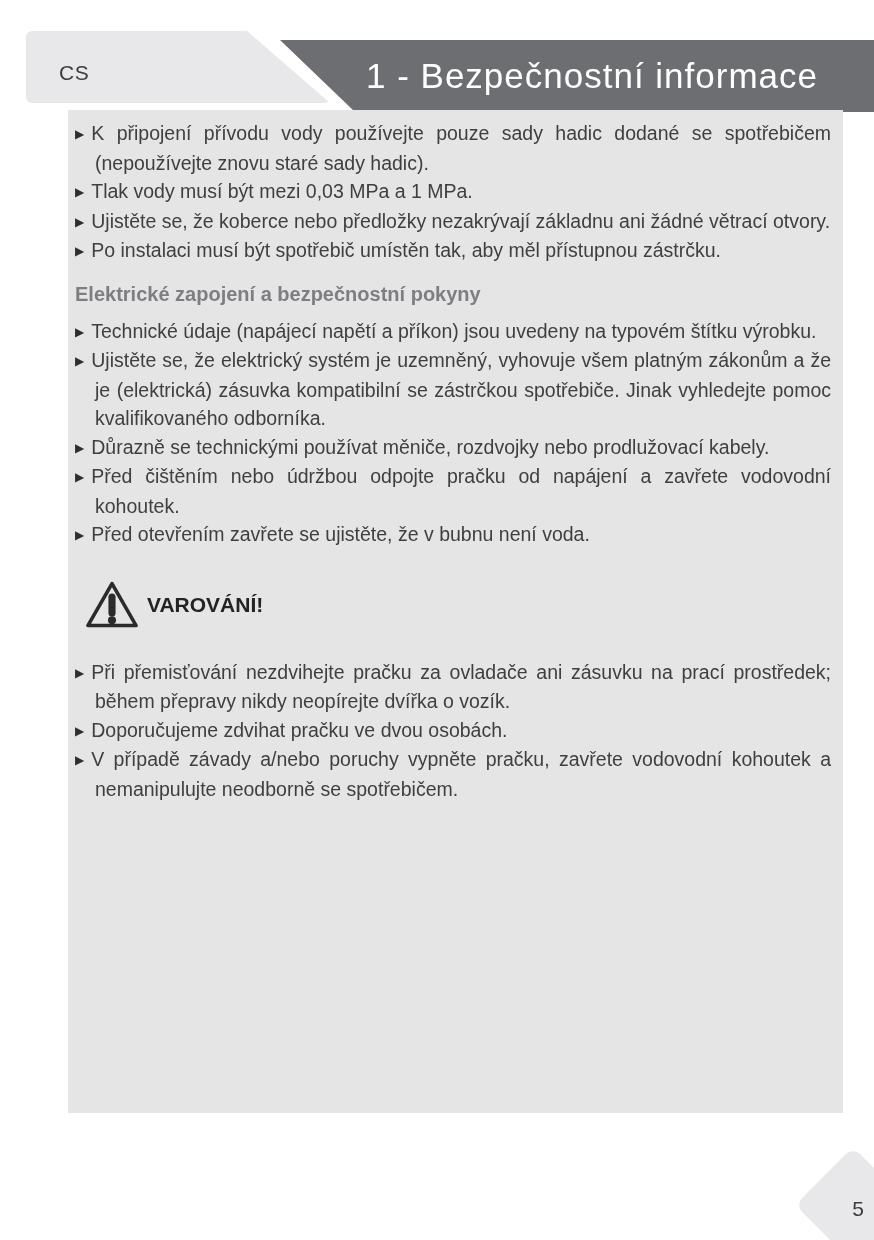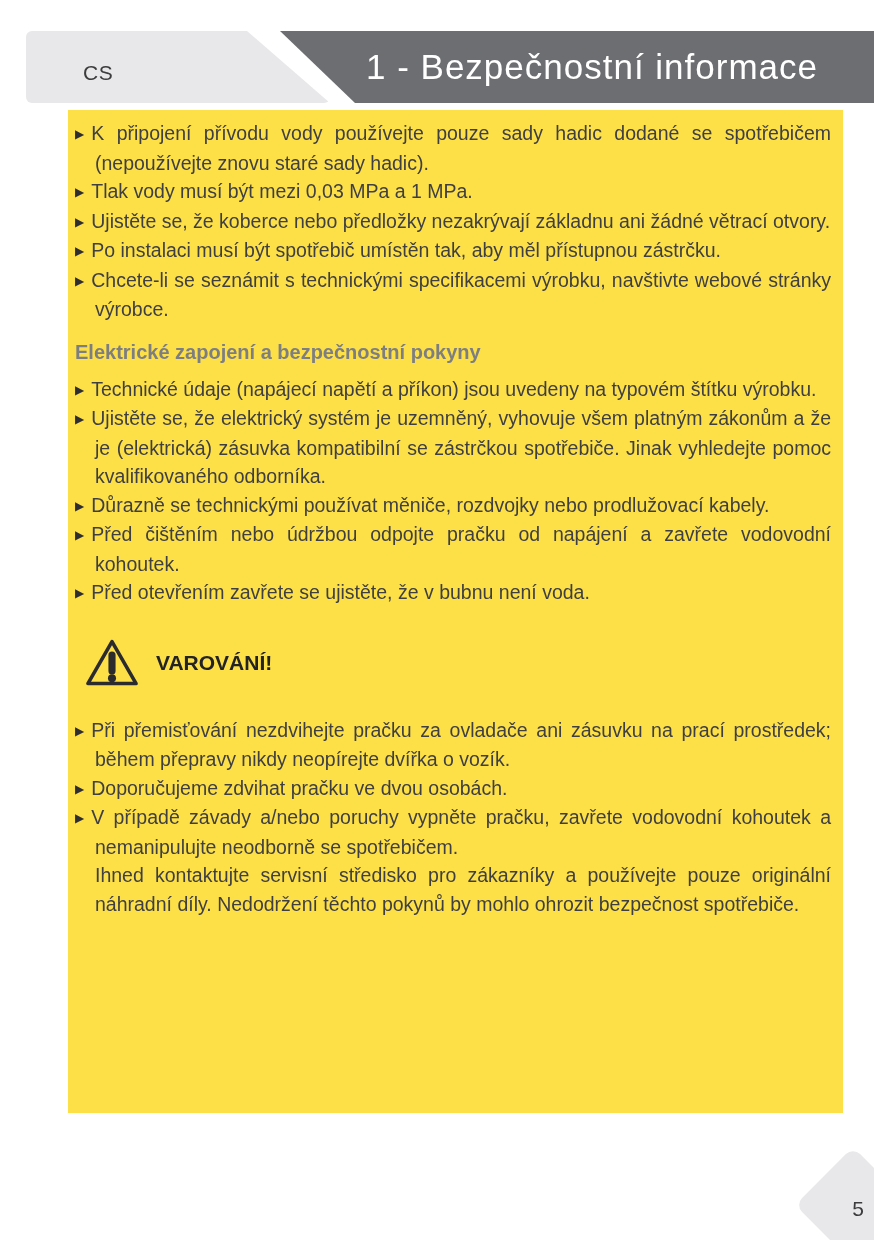--- a/index.html
+++ b/index.html
@@ -17,42 +17,42 @@
     position: absolute; left: 26px; top: 31px;
     width: 304px; height: 72px;
     background: #e8e8ea;
     clip-path: polygon(0 0, 221px 0, 100% 100%, 0 100%);
     border-radius: 6px;
     display: flex; align-items: center;
   }
   .lang-code {
     font-size: 21px; color: #3c3c3e;
     letter-spacing: 0.5px;
-    padding-left: 57px; margin-top: 12px;
+    padding-left: 33px; margin-top: 12px;
   }
   .hdr-dark {
-    position: absolute; left: 280px; top: 31px;
+    position: absolute; left: 280px; top: 40px;
     width: 594px; height: 72px;
     background: #6d6e71;
     clip-path: polygon(0 0, 100% 0, 100% 100%, 75px 100%);
     display: flex; align-items: center; justify-content: center;
   }
   .page-title {
     margin: 0; padding-left: 30px;
     color: #ffffff;
     font-size: 35px; font-weight: normal;
     letter-spacing: 1px;
     white-space: nowrap;
   }
 
   
   .content {
     position: absolute; left: 68px; top: 110px;
     width: 775px; height: 1003px;
-    background: #fde047;
+    background: #e5e5e5;
     box-sizing: border-box;
     padding: 9px 12px 8px 7px;
     overflow: hidden;
   }
   .blist {
     list-style: none; margin: 0; padding: 0;
     font-size: 19.5px; line-height: 28.5px;
     text-align: justify;
   }
   .blist li { padding-left: 20px; text-indent: -20px; }
@@ -60,21 +60,21 @@
     display: inline-block; text-indent: 0;
     font-size: 12px; margin-right: 7px;
     vertical-align: 2px; color: #2e2e30;
   }
   .subhead {
     font-size: 20px; line-height: 28px;
     color: #7d7e82; font-weight: bold;
     margin: 14px 0 9px 0; text-align: left;
   }
   .warn-row {
-    display: flex; align-items: center; gap: 17px;
+    display: flex; align-items: center; gap: 8px;
     margin: 30px 0 0 10px;
   }
   .warn-icon { flex: 0 0 auto; }
   .warn-label { font-size: 21px; font-weight: bold; color: #232325; }
   .warn-msg {
     font-size: 20px; font-weight: bold; color: #202022;
     margin: 12px 0 0 10px; text-align: left; line-height: 27px;
   }
   .mt28 { margin-top: 28px; }
   .cont { display: block; text-indent: 0; }
@@ -106,21 +106,20 @@
   <h1 class="page-title">1 - Bezpečnostní informace</h1>
 </div>
 
 <main class="content">
 
   <ul class="blist">
     <li><span class="arr">▶</span><span>K připojení přívodu vody používejte pouze sady hadic dodané se spotřebičem (nepoužívejte znovu staré sady hadic).</span></li>
     <li><span class="arr">▶</span><span>Tlak vody musí být mezi 0,03 MPa a 1 MPa.</span></li>
     <li><span class="arr">▶</span><span>Ujistěte se, že koberce nebo předložky nezakrývají základnu ani žádné větrací otvory.</span></li>
     <li><span class="arr">▶</span><span>Po instalaci musí být spotřebič umístěn tak, aby měl přístupnou zástrčku.</span></li>
-    <li><span class="arr">▶</span><span>Chcete-li se seznámit s technickými specifikacemi výrobku, navštivte webové stránky výrobce.</span></li>
   </ul>
 
   <h2 class="subhead">Elektrické zapojení a bezpečnostní pokyny</h2>
 
   <ul class="blist">
     <li><span class="arr">▶</span><span>Technické údaje (napájecí napětí a příkon) jsou uvedeny na typovém štítku výrobku.</span></li>
     <li><span class="arr">▶</span><span>Ujistěte se, že elektrický systém je uzemněný, vyhovuje všem platným zákonům a že je (elektrická) zásuvka kompatibilní se zástrčkou spotřebiče. Jinak vyhledejte pomoc kvalifikovaného odborníka.</span></li>
     <li><span class="arr">▶</span><span>Důrazně se technickými používat měniče, rozdvojky nebo prodlužovací kabely.</span></li>
     <li><span class="arr">▶</span><span>Před čištěním nebo údržbou odpojte pračku od napájení a zavřete vodovodní kohoutek.</span></li>
     <li><span class="arr">▶</span><span>Před otevřením zavřete se ujistěte, že v bubnu není voda.</span></li>
@@ -131,20 +130,20 @@
       <path d="M30 4 L57 51 L3 51 Z" fill="none" stroke="#2b2b2d" stroke-width="4" stroke-linejoin="round"></path>
       <path d="M30 19 L30 37" stroke="#2b2b2d" stroke-width="8" stroke-linecap="round" fill="none"></path>
       <circle cx="30" cy="45" r="4.5" fill="#2b2b2d"></circle>
     </svg>
     <span class="warn-label">VAROVÁNÍ!</span>
   </div>
 
   <ul class="blist mt28">
     <li><span class="arr">▶</span><span>Při přemisťování nezdvihejte pračku za ovladače ani zásuvku na prací prostředek; během přepravy nikdy neopírejte dvířka o vozík.</span></li>
     <li><span class="arr">▶</span><span>Doporučujeme zdvihat pračku ve dvou osobách.</span></li>
-    <li><span class="arr">▶</span><span>V případě závady a/nebo poruchy vypněte pračku, zavřete vodovodní kohoutek a nemanipulujte neodborně se spotřebičem.</span><span class="cont">Ihned kontaktujte servisní středisko pro zákazníky a používejte pouze originální náhradní díly. Nedodržení těchto pokynů by mohlo ohrozit bezpečnost spotřebiče.</span></li>
+    <li><span class="arr">▶</span><span>V případě závady a/nebo poruchy vypněte pračku, zavřete vodovodní kohoutek a nemanipulujte neodborně se spotřebičem.</span></li>
   </ul>
 
 </main>
 
 <div class="page-corner">
   <span class="num">5</span>
 </div>
 
 </body></html>

